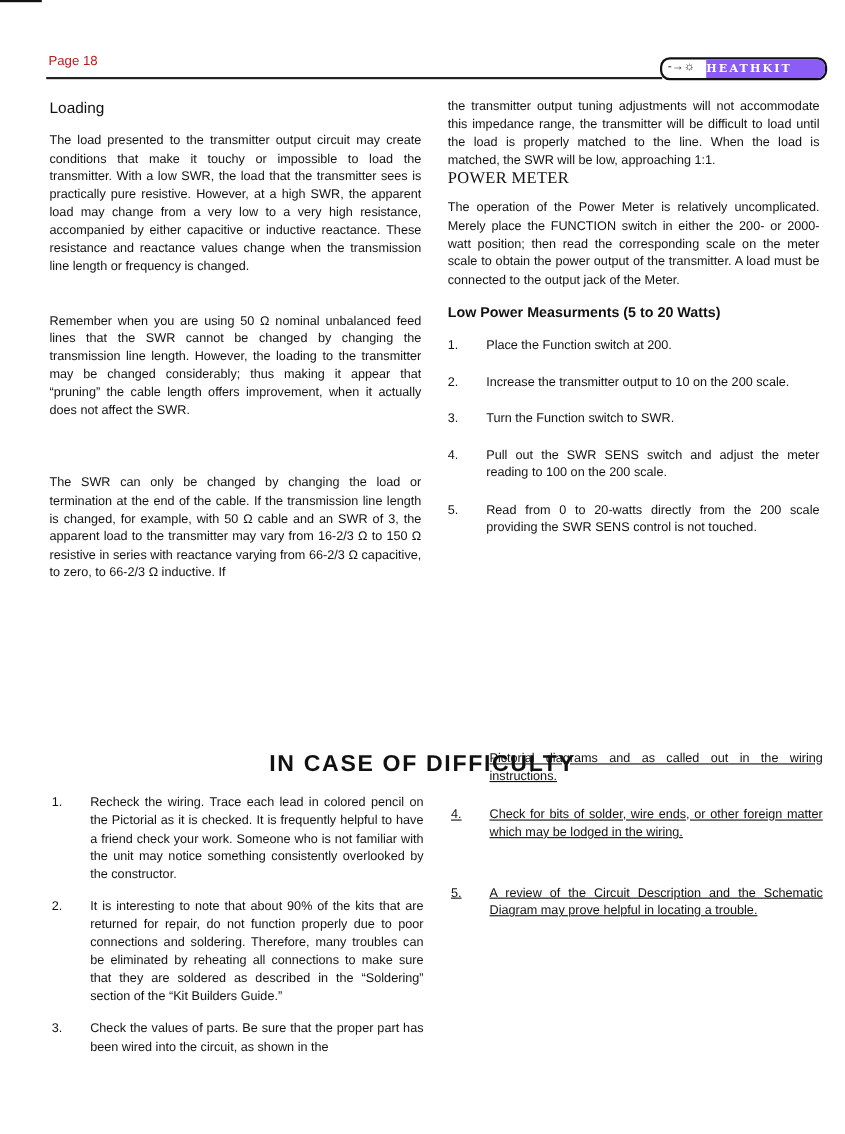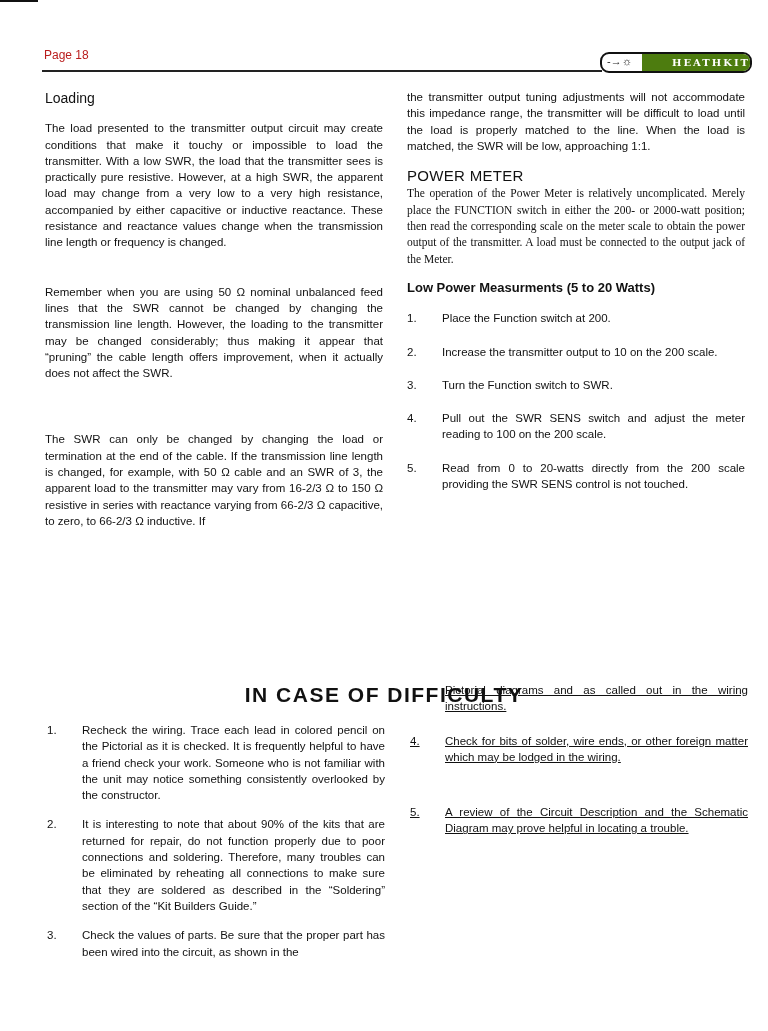--- a/index.html
+++ b/index.html
@@ -4,23 +4,23 @@
 <style>
   html, body { margin:0; padding:0; background:#ffffff; }
   body { width:768px; height:1031px; position:relative; overflow:hidden;
          font-family:"Liberation Sans", sans-serif; color:#111; }
   .corner-mark { position:absolute; left:0; top:0; width:38px; height:2px; background:#111; }
   .page-num { position:absolute; left:44px; top:48px; font-size:12px; color:#b91c1c; }
   .rule { position:absolute; left:42px; top:70px; width:560px; height:2px; background:#222; }
   .logo { position:absolute; left:600px; top:52px; width:148px; height:17px;
           border:2px solid #111; border-radius:9px; background:#fff; overflow:hidden; }
   .logo .glyph { position:absolute; left:5px; top:1px; font-size:11px; color:#222; }
-  .logo .name { position:absolute; left:40px; top:0; right:0; bottom:0; background:#4d7c0f; color:#fff;
+  .logo .name { position:absolute; left:40px; top:0; right:0; bottom:0; background:#8b5cf6; color:#fff;
                 font-family:"DejaVu Serif", serif; font-weight:bold; font-size:10px;
-                letter-spacing:2px; line-height:17px; text-align:right; }
+                letter-spacing:2px; line-height:17px; text-align:left; }
   .col { position:absolute; font-size:11.5px; line-height:16.3px; text-align:justify; }
   .col p { margin:0; }
   .left { left:45px; width:338px; }
   .right { left:407px; width:338px; }
   h2.sub { margin:0; font-size:14px; font-weight:normal; }
   h2.big { margin:0; font-size:15px; font-weight:normal; letter-spacing:0.3px; }
   h3.sub { margin:0; font-size:13px; font-weight:bold; }
   .step { display:flex; margin:0; }
   .step .n { width:35px; flex:0 0 35px; }
   .step .t { flex:1; text-align:justify; }
@@ -40,22 +40,22 @@
 
 <div class="col left" style="top:90px;">
   <h2 class="sub">Loading</h2>
   <p style="margin-top:14px;">The load presented to the transmitter output circuit may create conditions that make it touchy or impossible to load the transmitter. With a low SWR, the load that the transmitter sees is practically pure resistive. However, at a high SWR, the apparent load may change from a very low to a very high resistance, accompanied by either capacitive or inductive reactance. These resistance and reactance values change when the transmission line length or frequency is changed.</p>
   <p style="margin-top:33px;">Remember when you are using 50 Ω nominal unbalanced feed lines that the SWR cannot be changed by changing the transmission line length. However, the loading to the transmitter may be changed considerably; thus making it appear that “pruning” the cable length offers improvement, when it actually does not affect the SWR.</p>
   <p style="margin-top:50px;">The SWR can only be changed by changing the load or termination at the end of the cable. If the transmission line length is changed, for example, with 50 Ω cable and an SWR of 3, the apparent load to the transmitter may vary from 16-2/3 Ω to 150 Ω resistive in series with reactance varying from 66-2/3 Ω capacitive, to zero, to 66-2/3 Ω inductive. If</p>
 </div>
 
 <div class="col right" style="top:89px;">
   <p>the transmitter output tuning adjustments will not accommodate this impedance range, the transmitter will be difficult to load until the load is properly matched to the line. When the load is matched, the SWR will be low, approaching 1:1.</p>
-  <h2 class="big" style="margin-top:14px;">POWER METER</h2>
-  <p style="margin-top:1px;font-family:Liberation Serif, serif;">The operation of the Power Meter is relatively uncomplicated. Merely place the FUNCTION switch in either the 200- or 2000-watt position; then read the corresponding scale on the meter scale to obtain the power output of the transmitter. A load must be connected to the output jack of the Meter.</p>
+  <h2 class="big" style="font-family:Liberation Serif, serif;">POWER METER</h2>
+  <p style="margin-top:11px;">The operation of the Power Meter is relatively uncomplicated. Merely place the FUNCTION switch in either the 200- or 2000-watt position; then read the corresponding scale on the meter scale to obtain the power output of the transmitter. A load must be connected to the output jack of the Meter.</p>
   <h3 class="sub" style="margin-top:13px;">Low Power Measurments (5 to 20 Watts)</h3>
   <div style="margin-top:14px;">
     <div class="step">
         <span class="n">1.</span>
         <span class="t">Place the Function switch at 200.</span>
       </div>
     <div class="step" style="margin-top:17px;">
         <span class="n">2.</span>
         <span class="t">Increase the transmitter output to 10 on the 200 scale.</span>
       </div>

